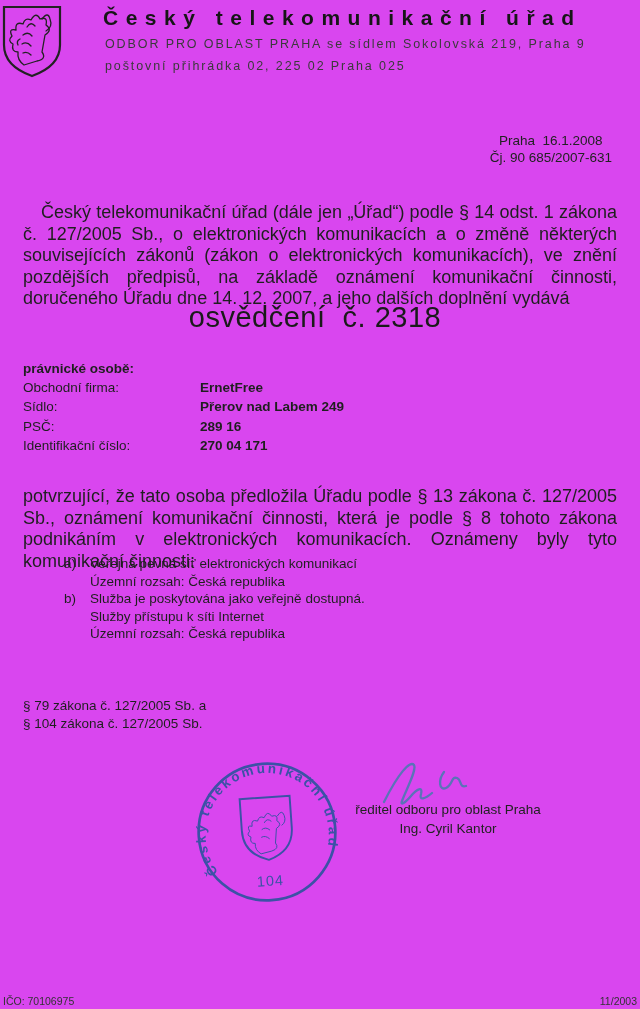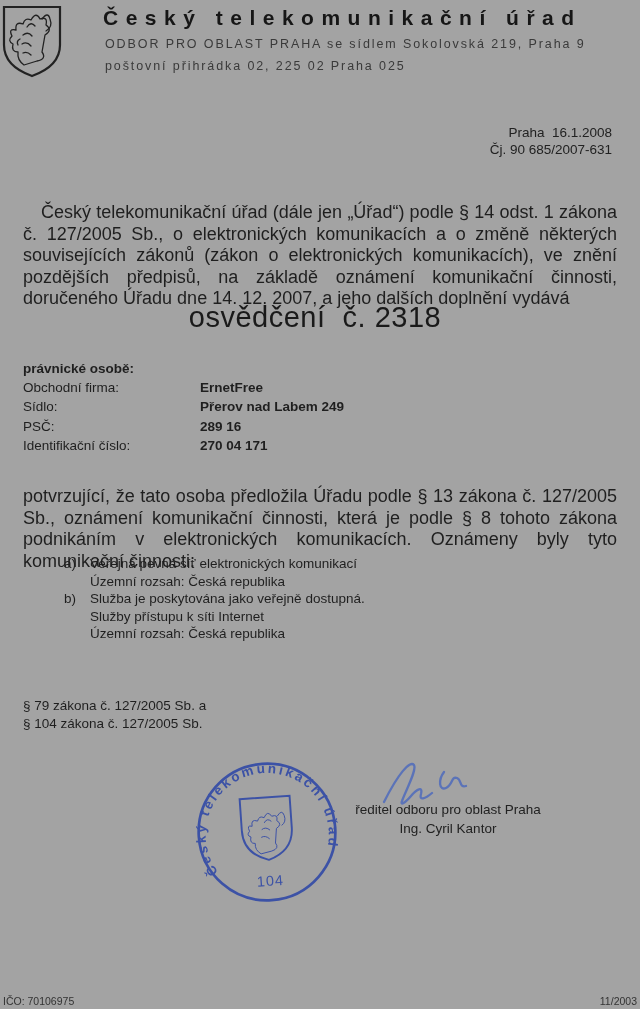--- a/index.html
+++ b/index.html
@@ -1,36 +1,36 @@
 <!DOCTYPE html>
 <html><head>
 <meta charset="utf-8">
 <style>
   html,body{margin:0;padding:0;background:#e8e8e8;}
   .page{
     position:relative;
     width:640px;height:1009px;
     margin:0 auto;
-    background:#a3a3a3;
+    background:#d946ef;
     font-family:"Liberation Sans", sans-serif;
     color:#1f1f1f;
     overflow:hidden;
   }
   .abs{position:absolute;}
   
   .coa{left:2px;top:5px;width:60px;height:73px;}
   .org-name{
     left:103px;top:6px;width:540px;
     font-size:21px;font-weight:bold;letter-spacing:7.5px;
     color:#161616;white-space:nowrap;
   }
   .dept-line{left:105px;top:37px;font-size:12.5px;letter-spacing:1.9px;color:#3a3a3a;white-space:nowrap;}
   .po-line{left:105px;top:59px;font-size:12.5px;letter-spacing:1.9px;color:#3a3a3a;white-space:nowrap;}
   
-  .date-block{right:28px;top:124px;text-align:right;font-size:13.5px;line-height:17px;color:#222;}
+  .date-block{right:28px;top:132px;text-align:center;font-size:13.5px;line-height:17px;color:#222;}
   
   .para{left:23px;width:594px;font-size:18px;line-height:21.5px;text-align:justify;color:#1f1f1f;}
   .para-intro{top:202px;text-indent:18px;}
   .para-confirm{top:486px;}
   
   .cert-title{
     left:0;top:301px;width:630px;text-align:center;
     font-size:29px;color:#1a1a1a;white-space:pre;letter-spacing:0.5px;
   }
   

